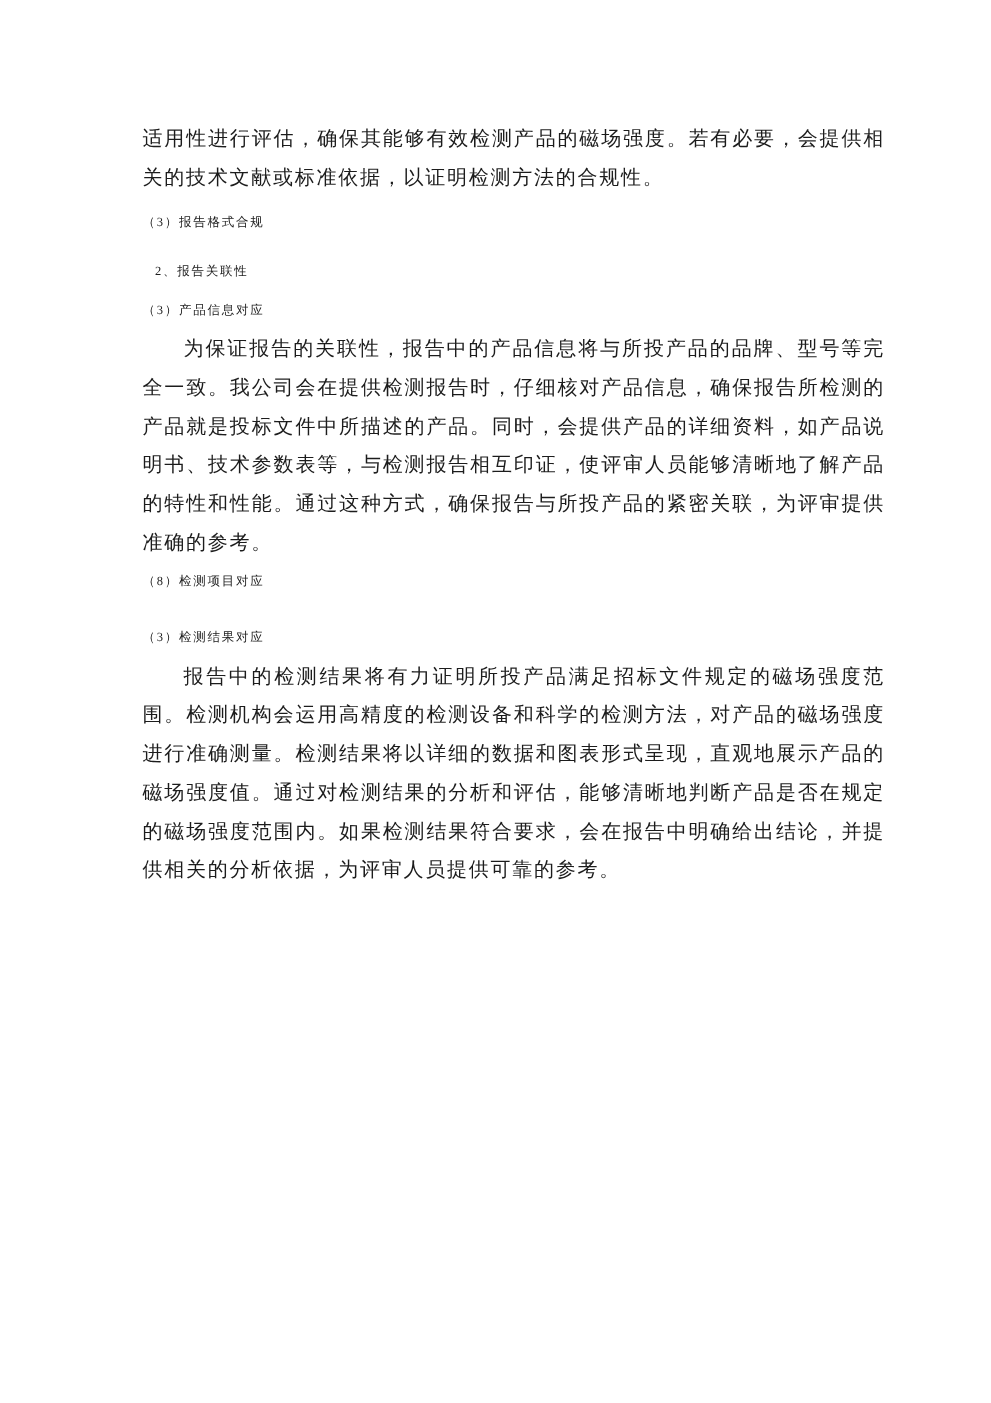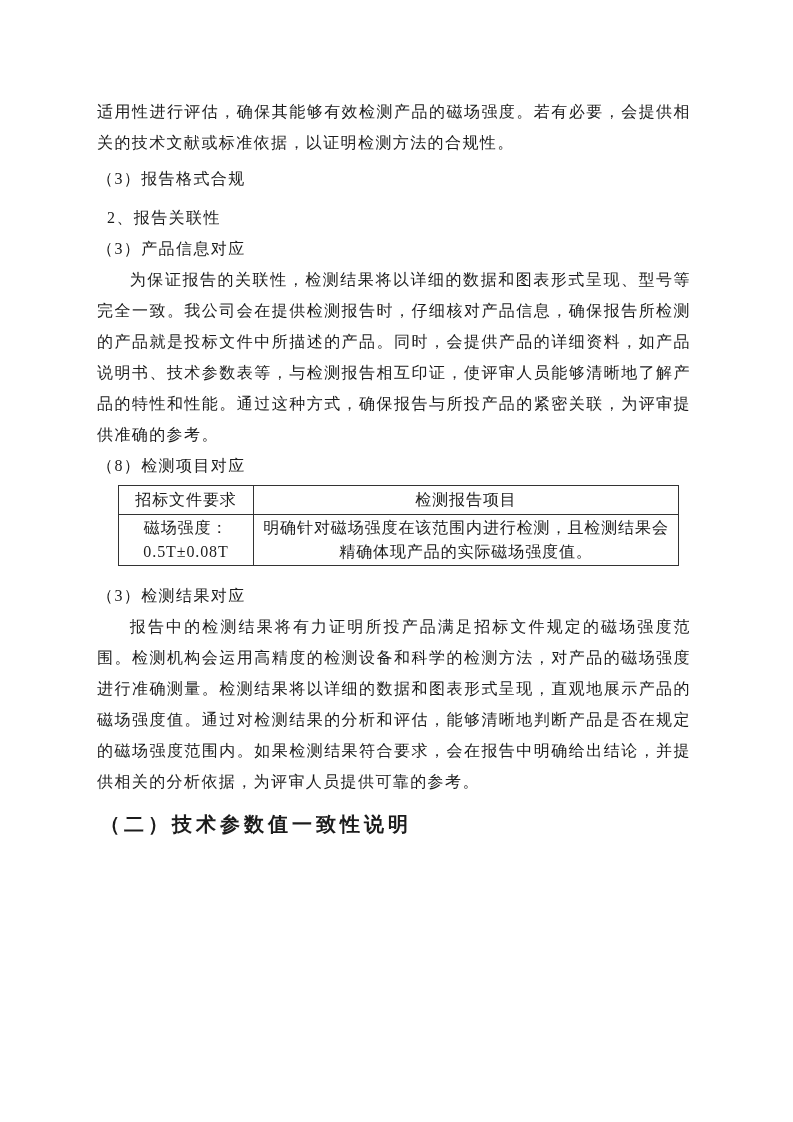--- a/index.html
+++ b/index.html
@@ -11,37 +11,37 @@
     position: relative;
     width: 793px;
     height: 1122px;
     background: #ffffff;
     overflow: hidden;
     font-family: "Liberation Serif", "DejaVu Serif", serif;
     color: #1c1c1c;
   }
   .content {
     position: absolute;
-    left: 97px;
+    left: 114px;
     top: 96px;
     width: 594px;
   }
   .body-text {
     margin: 0;
     font-size: 16px;
     line-height: 31px;
     letter-spacing: 1.4px;
     text-align: justify;
   }
   .indent {
     text-indent: 2.05em;
   }
   .hline {
     margin: 0;
-    font-size: 16px;
+    font-size: 10px;
     line-height: 31px;
     letter-spacing: 1.4px;
     text-align: left;
   }
   .h-format   { margin-top: 5px; }
   .p2         { margin-top: 2px; }
   .h-rel      { margin-top: 8px; margin-left: 10px; }
   .h-results  { margin-top: 14px; }
   .items-table {
     margin-top: 4px;
@@ -85,42 +85,24 @@
 
     <p class="body-text">适用性进行评估，确保其能够有效检测产品的磁场强度。若有必要，会提供相关的技术文献或标准依据，以证明检测方法的合规性。</p>
 
     <p class="hline h-format">（3）报告格式合规</p>
 
 
     <p class="hline h-rel">2、报告关联性</p>
 
     <p class="hline">（3）产品信息对应</p>
 
-    <p class="body-text indent">为保证报告的关联性，检测结果将以详细的数据和图表形式呈现、型号等完全一致。我公司会在提供检测报告时，仔细核对产品信息，确保报告所检测的产品就是投标文件中所描述的产品。同时，会提供产品的详细资料，如产品说明书、技术参数表等，与检测报告相互印证，使评审人员能够清晰地了解产品的特性和性能。通过这种方式，确保报告与所投产品的紧密关联，为评审提供准确的参考。</p>
+    <p class="body-text indent">为保证报告的关联性，报告中的产品信息将与所投产品的品牌、型号等完全一致。我公司会在提供检测报告时，仔细核对产品信息，确保报告所检测的产品就是投标文件中所描述的产品。同时，会提供产品的详细资料，如产品说明书、技术参数表等，与检测报告相互印证，使评审人员能够清晰地了解产品的特性和性能。通过这种方式，确保报告与所投产品的紧密关联，为评审提供准确的参考。</p>
 
     <p class="hline">（8）检测项目对应</p>
 
-    <table class="items-table">
-      <thead>
-        <tr>
-          <th class="col-req">招标文件要求</th>
-          <th class="col-item">检测报告项目</th>
-        </tr>
-      </thead>
-      <tbody>
-        <tr>
-          <td>
-            <div>磁场强度：</div>
-            <div>0.5T±0.08T</div>
-          </td>
-          <td>明确针对磁场强度在该范围内进行检测，且检测结果会精确体现产品的实际磁场强度值。</td>
-        </tr>
-      </tbody>
-    </table>
 
     <p class="hline h-results">（3）检测结果对应</p>
 
     <p class="body-text indent">报告中的检测结果将有力证明所投产品满足招标文件规定的磁场强度范围。检测机构会运用高精度的检测设备和科学的检测方法，对产品的磁场强度进行准确测量。检测结果将以详细的数据和图表形式呈现，直观地展示产品的磁场强度值。通过对检测结果的分析和评估，能够清晰地判断产品是否在规定的磁场强度范围内。如果检测结果符合要求，会在报告中明确给出结论，并提供相关的分析依据，为评审人员提供可靠的参考。</p>
 
-    <p class="section2-heading">（二）技术参数值一致性说明</p>
 
   </div>
 </div>
 
 </body></html>

